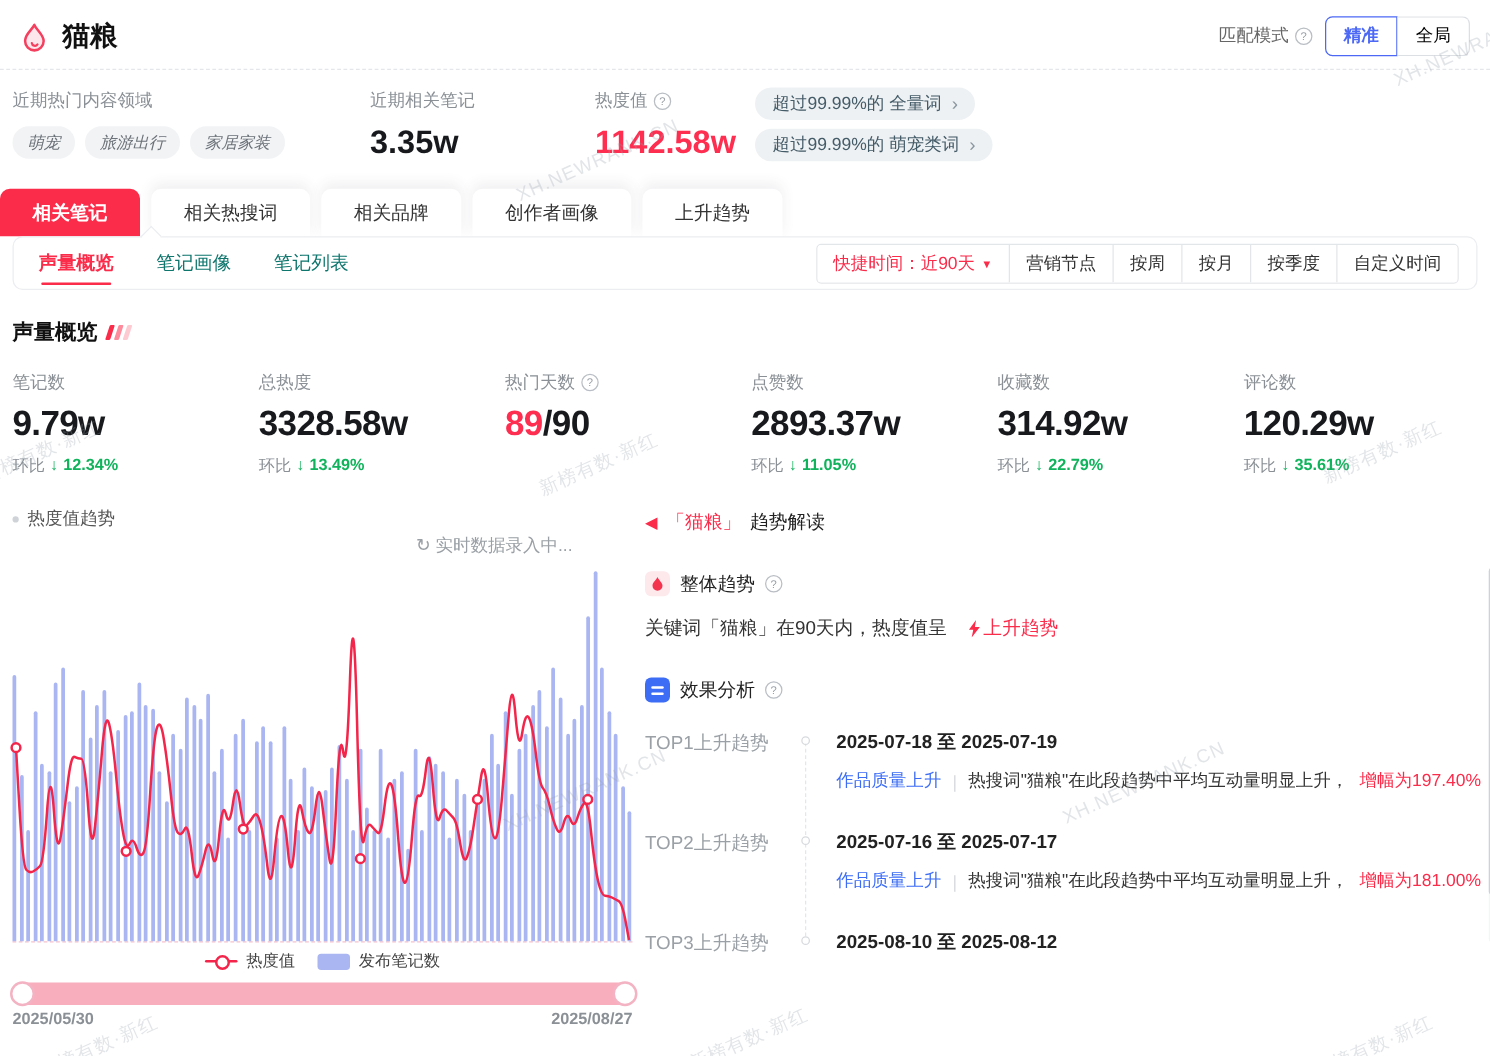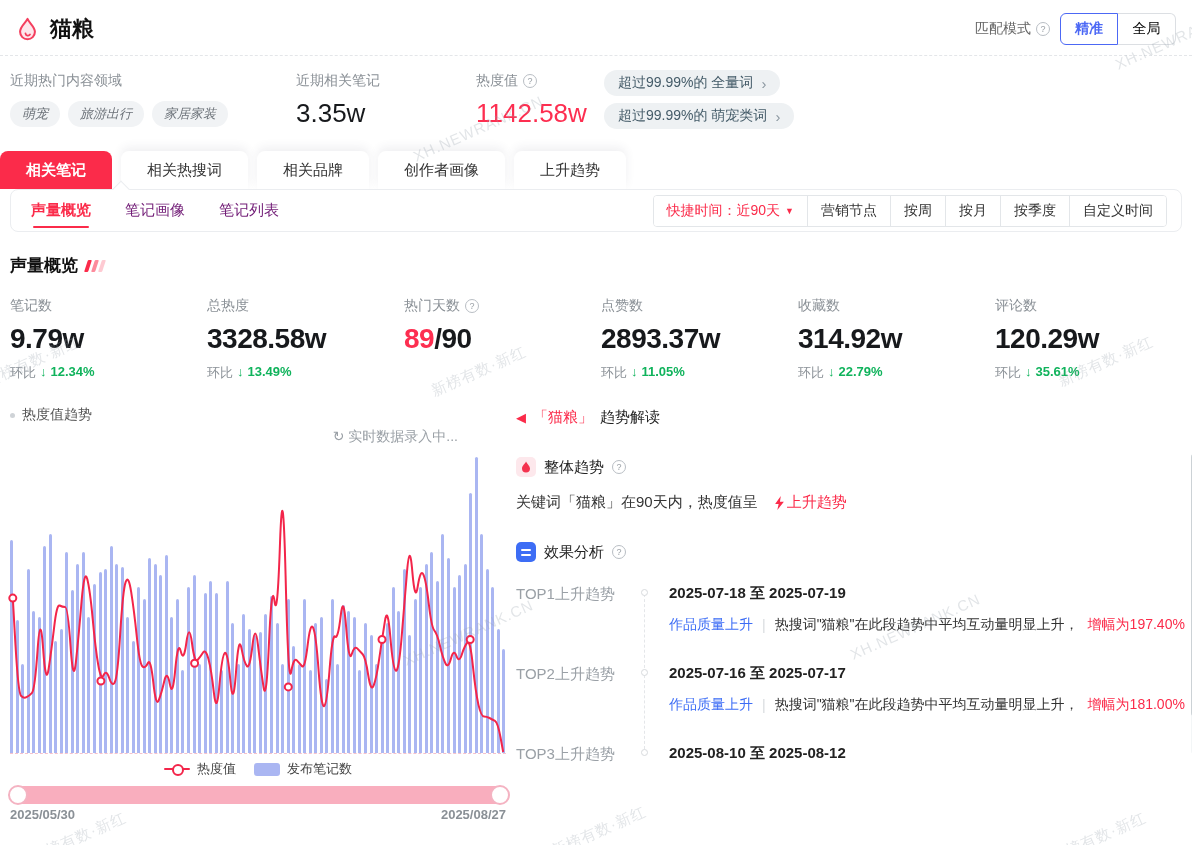--- a/index.html
+++ b/index.html
@@ -3,41 +3,41 @@
 <meta charset="utf-8">
 <style>
   * { margin:0; padding:0; box-sizing:border-box; }
   html,body { width:1192px; height:845px; overflow:hidden; background:#fff;
     font-family:"Liberation Sans","DejaVu Sans",sans-serif; color:#222; }
   .page { position:relative; width:1192px; height:845px; overflow:hidden; }
 
   
   .header { display:flex; align-items:center; justify-content:space-between;
     padding:13px 16px 10px 14px; }
-  .header-left { display:flex; align-items:center; gap:9px; }
+  .header-left { display:flex; align-items:flex-end; gap:9px; }
   .page-title { font-size:22px; font-weight:bold; color:#111; }
   .header-right { display:flex; align-items:center; gap:10px; }
   .match-label { font-size:14px; color:#666; display:flex; align-items:center; gap:5px; }
   .help-circle { display:inline-flex; width:14px; height:14px; border:1px solid #b9bec4;
     border-radius:50%; color:#9aa0a6; font-size:9px; align-items:center; justify-content:center; }
   .segmented { display:flex; }
   .seg-btn { min-width:58px; height:32px; display:flex; align-items:center; justify-content:center;
     font-size:14px; background:#fff; border:1px solid #dcdfe3; cursor:pointer; }
   .seg-btn.first { border-radius:6px 0 0 6px; }
   .seg-btn.last { border-radius:0 6px 6px 0; border-left:none; }
   .seg-btn.active { color:#4c68f5; border:1px solid #4c68f5; font-weight:bold; }
   .dashed-divider { border-bottom:1px dashed #e4e6e9; margin:0 0 0 0; }
 
   
   .overview { display:flex; padding:16px 10px 14px 10px; }
   .ov-col { }
   .ov-label { font-size:14px; color:#8a9096; display:flex; align-items:center; gap:5px; }
   .ov-tags { display:flex; gap:8px; margin-top:11px;font-style:italic; }
   .tag-pill { background:#f1f3f5; color:#6b7178; font-size:13px; padding:4px 12px; border-radius:14px; }
-  .ov-value { font-size:26px; font-weight:normal; color:#17191c; margin-top:8px; }
+  .ov-value { font-size:26px; font-weight:bold; color:#17191c; margin-top:8px; }
   .ov-value.red { color:#fd2e50; }
   .ov-col.c1 { width:286px; }
   .ov-col.c2 { width:180px; }
   .ov-col.c3 { width:124px; }
   .ov-badges { display:flex; flex-direction:column; gap:7px; margin-left:4px; margin-top:-2px; }
   .rank-pill { background:#eef1f3; border-radius:14px; padding:4px 14px; font-size:14px;
     color:#445b68; display:flex; align-items:center; gap:8px; width:fit-content; cursor:pointer; }
   .rank-pill .chev { color:#8b97a0; font-size:15px; }
 
   
@@ -48,21 +48,21 @@
   .tab.active { background:#fb2b4a; color:#fff; font-weight:bold; box-shadow:none; }
 
   
   .subbar { position:relative; margin:0 10px; border:1px solid #ebedf0; border-radius:8px;
     height:43px; display:flex; align-items:center; justify-content:space-between;
     padding:0 14px 0 20px; background:#fff; }
   .subbar .notch { position:absolute; left:104px; top:-7px; width:12px; height:12px;
     background:#fff; border-left:1px solid #ebedf0; border-top:1px solid #ebedf0;
     transform:rotate(45deg); }
   .subtabs { display:flex; gap:34px; }
-  .subtab { font-size:15px; color:#701a75; cursor:pointer; position:relative; padding:4px 0; }
+  .subtab { font-size:15px; color:#0f766e; cursor:pointer; position:relative; padding:4px 0; }
   .subtab.active { color:#fb2b4a; font-weight:bold; }
   .subtab.active::after { content:""; position:absolute; left:2px; right:2px; bottom:-4px;
     height:2px; background:#fb2b4a; border-radius:1px; }
   .filters { display:flex; border:1px solid #e3e6e9; border-radius:4px; overflow:hidden; }
   .filter-btn { padding:6px 13px; font-size:14px; color:#333; background:#fff;
     border-left:1px solid #e3e6e9; cursor:pointer; white-space:nowrap; display:flex; align-items:center; gap:5px;}
   .filter-btn:first-child { border-left:none; }
   .filter-btn.quick { color:#fb2b4a; }
   .filter-btn.quick .caret { font-size:9px; color:#fb2b4a; }
 

